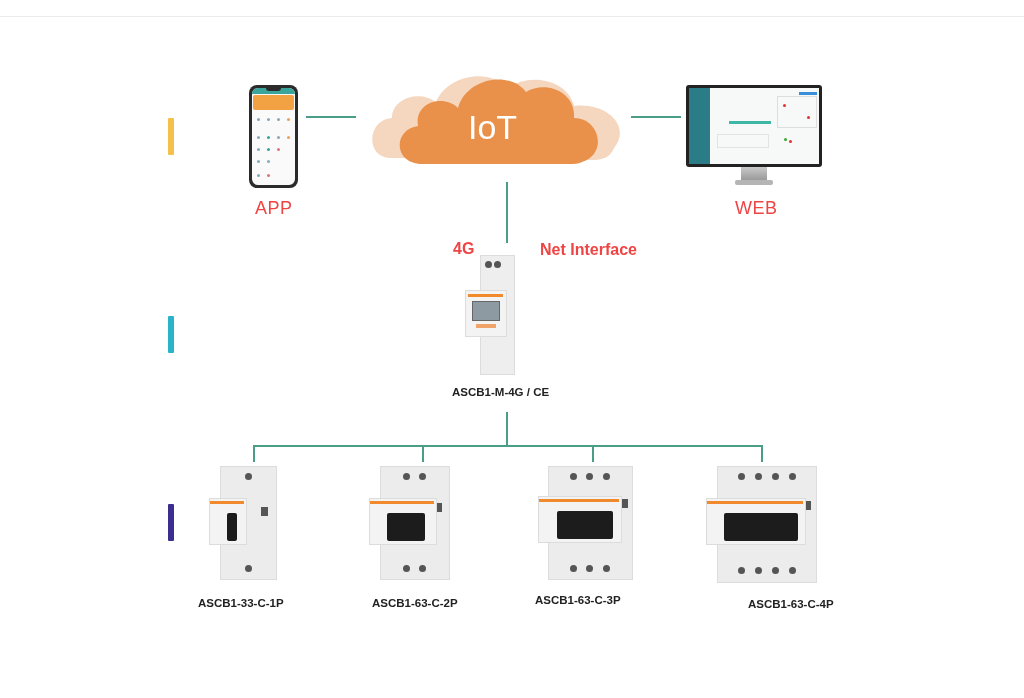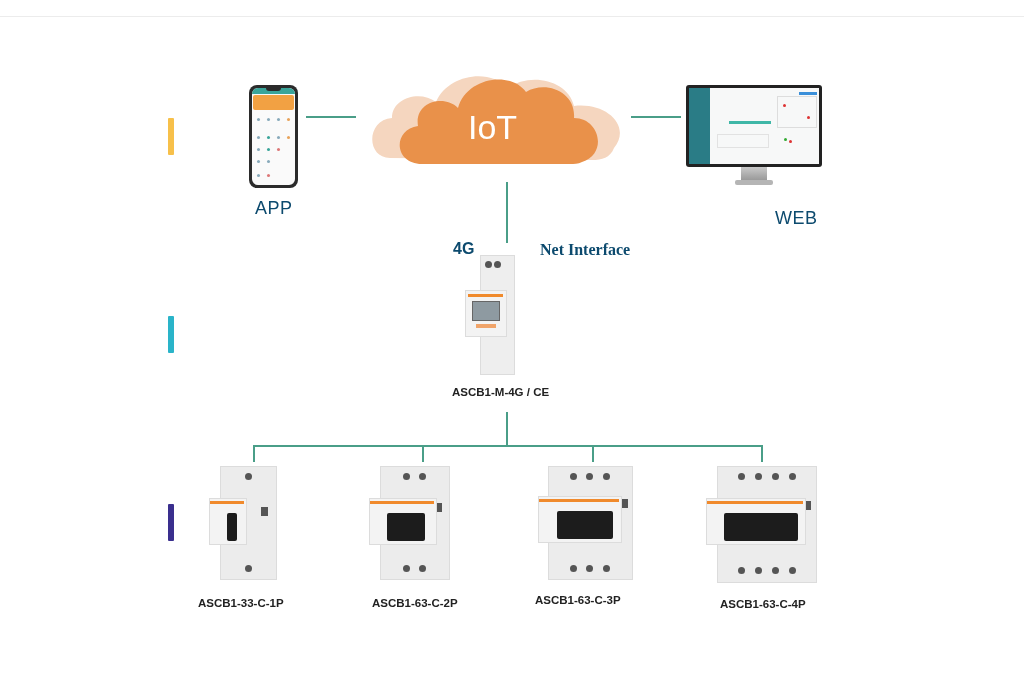--- a/index.html
+++ b/index.html
@@ -1,21 +1,21 @@
 <!DOCTYPE html>
 <html><head>
 <meta charset="utf-8">
 <style>
   html, body { margin:0; padding:0; background:#ffffff; }
   body { width:1024px; height:698px; position:relative; overflow:hidden; font-family:"Liberation Sans", sans-serif; }
   .topbar { position:absolute; left:0; top:0; width:1024px; height:16px; background:#ffffff; border-bottom:1px solid #ececec; }
   .abs { position:absolute; }
   .line { position:absolute; background:#4a9e88; }
   .tier-marker { position:absolute; width:6px; border-radius:1px; }
-  .label { position:absolute; color:#0c4a6e; white-space:nowrap; }
+  .label { position:absolute; color:#ef4444; white-space:nowrap; }
   .lbl-big { font-size:18px; letter-spacing:0.5px; }
   .lbl-bold { font-size:16px; font-weight:bold; }
   .lbl-small { font-size:11.5px; font-weight:bold; color:#222; }
 
   
   .phone { position:absolute; left:249px; top:85px; width:49px; height:103px; background:#2b2b2b; border-radius:8px; }
   .phone-screen { position:absolute; left:3px; top:3px; right:3px; bottom:3px; background:#fafafa; border-radius:6px; overflow:hidden; }
   .phone-notch { position:absolute; left:14px; top:0; width:15px; height:3px; background:#2b2b2b; border-radius:0 0 3px 3px; }
   .phone-head { position:absolute; left:0; top:0; right:0; height:6px; background:#3aa59a; }
   .phone-banner { position:absolute; left:1px; top:7px; right:1px; height:15px; background:#f2a143; border-radius:2px; }
@@ -97,24 +97,24 @@
     <div class="abs" style="left:94px; top:16px; width:3px; height:3px; border-radius:50%; background:#d33;"></div>
     <div class="abs" style="left:118px; top:28px; width:3px; height:3px; border-radius:50%; background:#d33;"></div>
     <div class="abs" style="left:95px; top:50px; width:3px; height:3px; border-radius:50%; background:#3a3;"></div>
     <div class="abs" style="left:100px; top:52px; width:3px; height:3px; border-radius:50%; background:#d33;"></div>
     <div class="abs" style="left:28px; top:46px; width:50px; height:12px; border:1px solid #e2e2e2;"></div>
     <div class="abs" style="left:110px; top:4px; width:18px; height:3px; background:#3a8fd9;"></div>
   </div>
 </div>
 <div class="mon-neck"></div>
 <div class="mon-base"></div>
-<div class="label lbl-big" style="left:735px; top:208px;margin-left:40px;">WEB</div>
+<div class="label lbl-big" style="left:735px; top:198px;">WEB</div>
 
 <div class="label lbl-bold" style="left:453px; top:240px;">4G</div>
-<div class="label lbl-bold" style="left:540px; top:241px;font-family:Liberation Serif, serif;">Net Interface</div>
+<div class="label lbl-bold" style="left:540px; top:241px;">Net Interface</div>
 <div class="device" style="left:480px; top:255px; width:33px; height:118px; background:#eeeeee;">
   <div class="dev-screw" style="left:4px; top:5px;"></div>
   <div class="dev-screw" style="left:13px; top:5px;"></div>
 </div>
 <div class="device" style="left:465px; top:290px; width:40px; height:45px; background:#f3f3f3;">
   <div class="dev-stripe" style="left:2px; top:3px; width:35px;"></div>
   <div class="lcd" style="left:6px; top:10px; width:26px; height:18px;"></div>
   <div class="abs" style="left:10px; top:33px; width:20px; height:4px; background:#f0a46a;"></div>
 </div>
 <div class="label lbl-small" style="left:452px; top:386px;">ASCB1-M-4G / CE</div>
@@ -166,13 +166,13 @@
   <div class="dev-screw" style="left:20px; top:100px;"></div>
   <div class="dev-screw" style="left:37px; top:100px;"></div>
   <div class="dev-screw" style="left:54px; top:100px;"></div>
   <div class="dev-screw" style="left:71px; top:100px;"></div>
   <div class="qr" style="left:86px; top:34px;"></div>
 </div>
 <div class="device" style="left:706px; top:498px; width:98px; height:45px; background:#f3f3f3;">
   <div class="dev-stripe" style="left:0; top:2px; width:96px;"></div>
   <div class="dev-handle" style="left:17px; top:14px; width:74px; height:28px;"></div>
 </div>
-<div class="label lbl-small" style="left:720px; top:598px;">ASCB1-63-C-4P</div>
+<div class="label lbl-small" style="left:748px; top:598px;">ASCB1-63-C-4P</div>
 
 </body></html>

